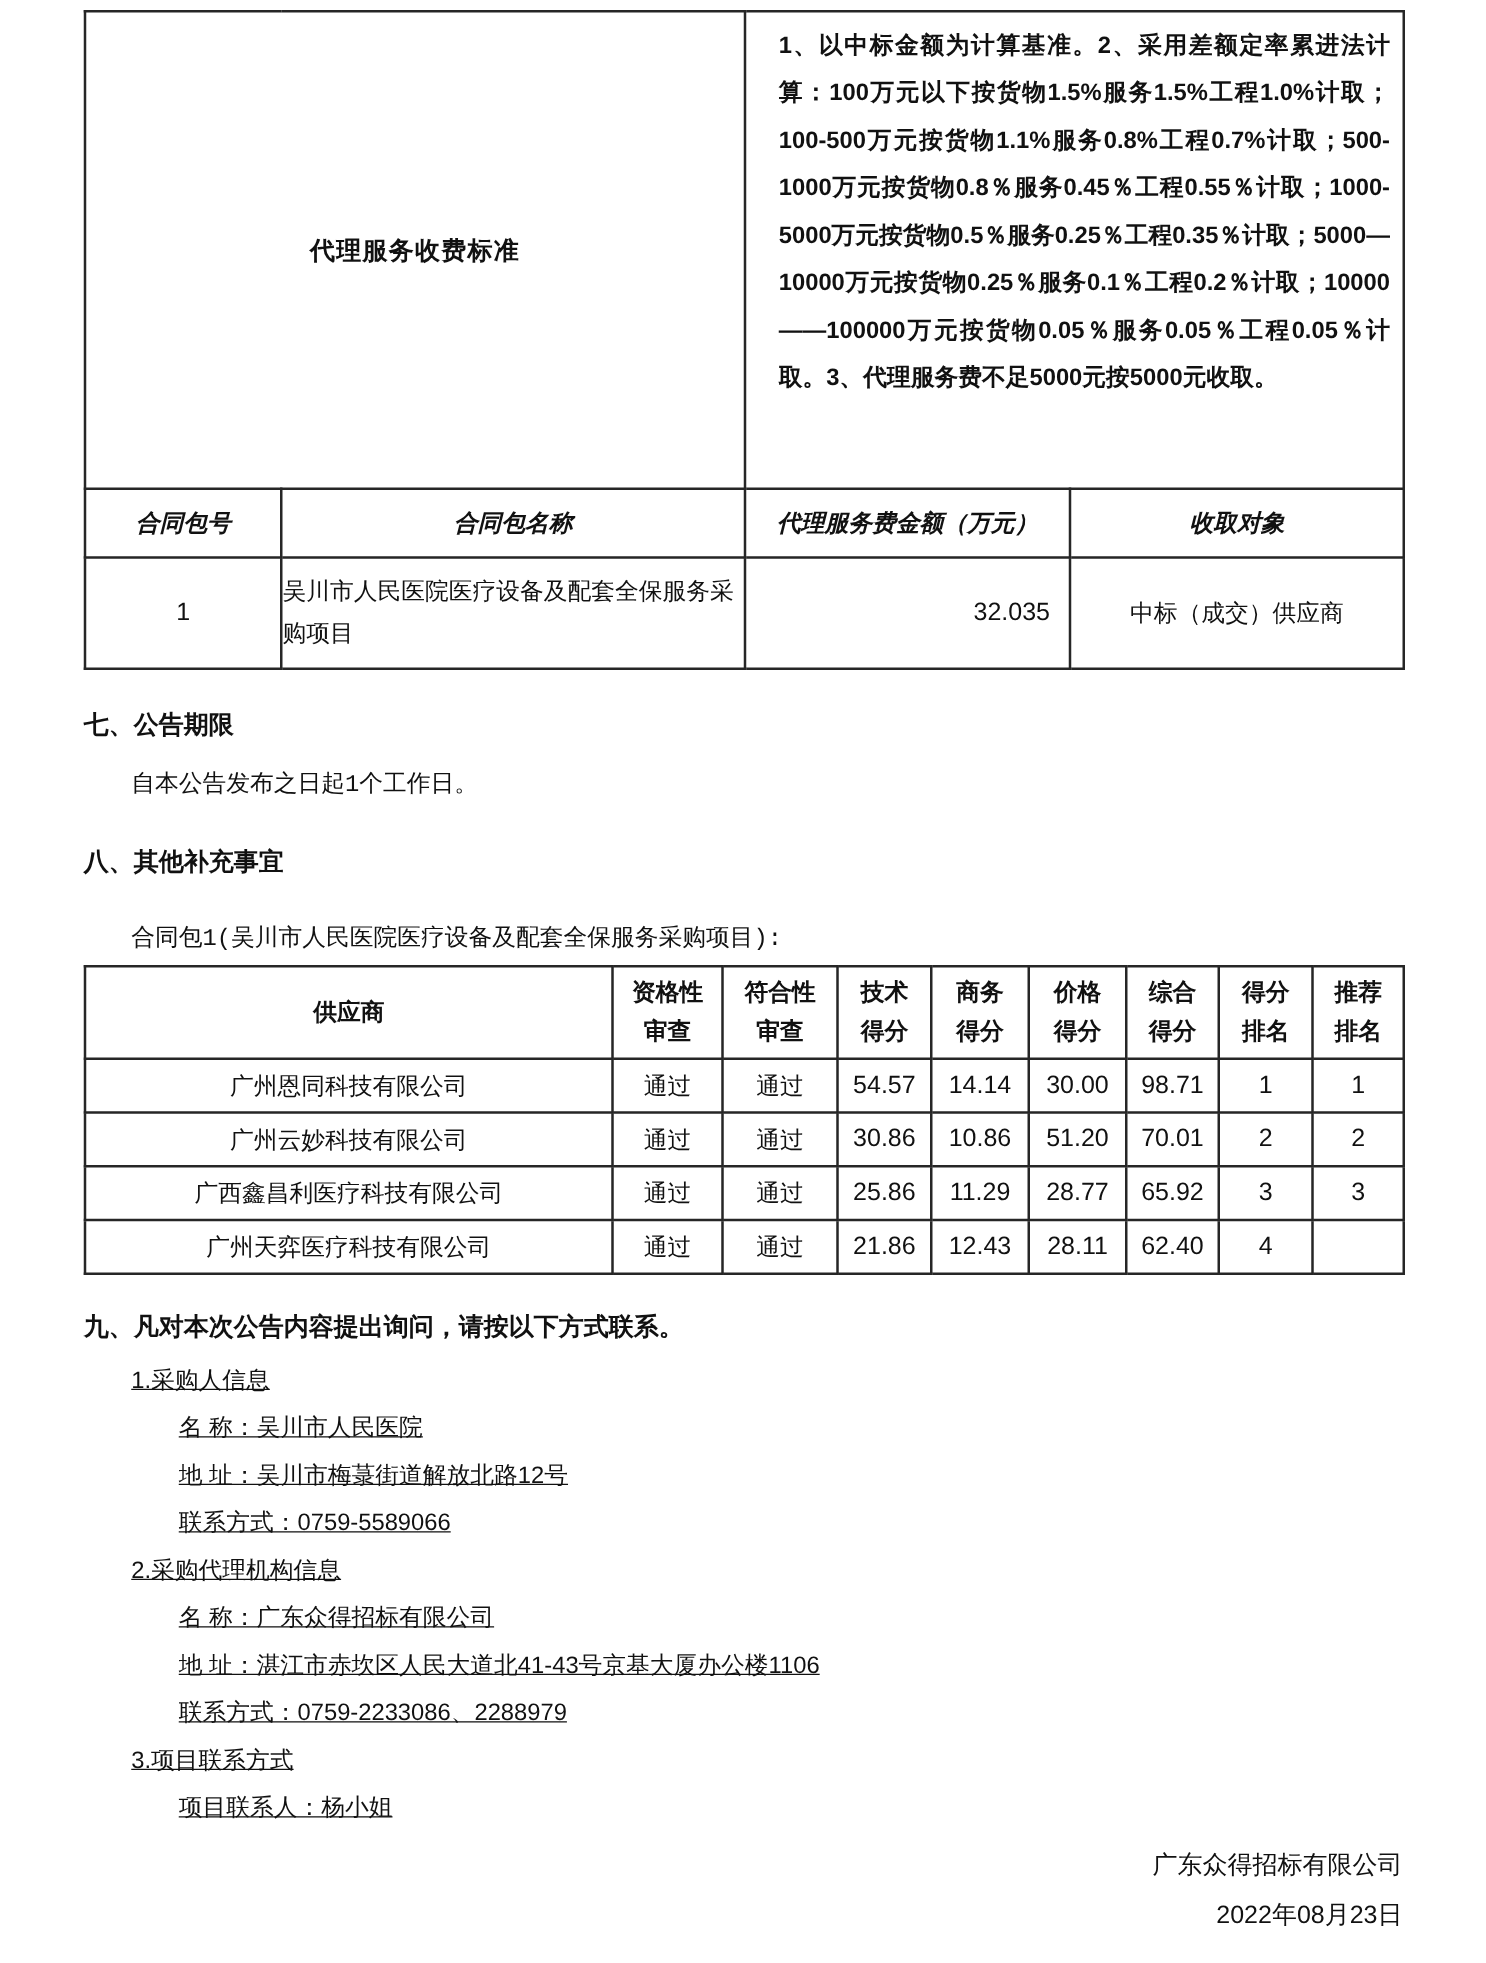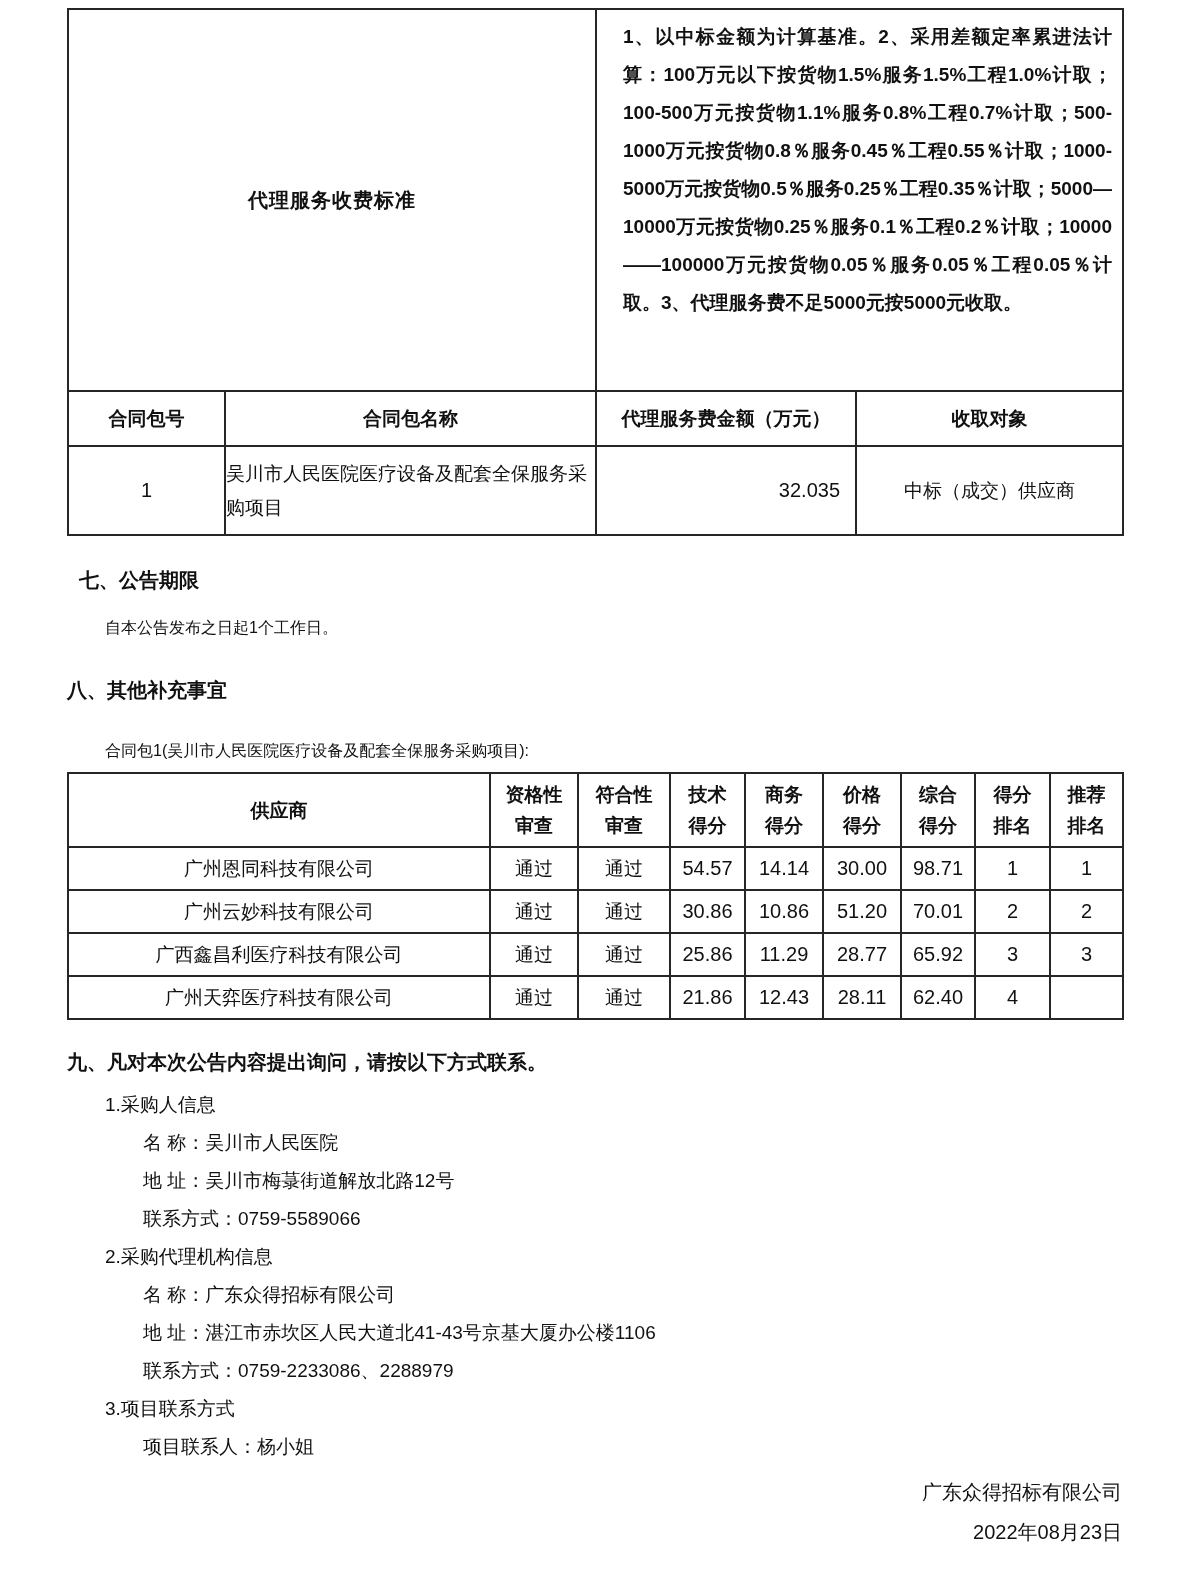--- a/index.html
+++ b/index.html
@@ -45,20 +45,21 @@
     font-size: 19px;
     line-height: 38px;
     text-align: justify;
     padding: 8px 10px 8px 26px;
     vertical-align: top;
   }
   .fee-head th {
     height: 53px;
     font-weight: bold;
     text-align: center;
+    font-style: italic;
   }
   .fee-row td { height: 75px; }
   .cell-center { text-align: center; }
   .pkg-no { font-size: 20px; text-align: center; }
   .pkg-name {
     text-align: left;
     padding: 6px 0;
     line-height: 34px;
   }
   .fee-amount {
@@ -66,26 +67,27 @@
     padding-right: 15px;
     font-size: 20px;
   }
   
   .sec-title {
     font-weight: bold;
     font-size: 20px;
     line-height: 24px;
     margin: 0;
   }
-  .mt-sec7   { margin-top: 32px; margin-left: 12px; }
+  .mt-sec7   { margin-top: 32px; }
   .body-line {
-    font-size: 16px;
+    font-size: 19px;
     line-height: 24px;
     margin: 24px 0 0 0;
     padding-left: 38px;
+    font-family: Liberation Mono, monospace;
   }
   .mt-sec8   { margin-top: 38px; }
   .mt-intro  { margin-top: 37px; }
   
   .score-table { margin-top: 9px; }
   .score-table th {
     height: 72px;
     font-weight: bold;
     text-align: center;
     line-height: 31px;
@@ -96,20 +98,21 @@
     text-align: center;
   }
   .score-num { font-size: 20px; }
   
   .mt-sec9 { margin-top: 30px; }
   .contacts { margin-top: 12px; }
   .contact-line {
     font-size: 19px;
     line-height: 38px;
     margin: 0;
+    text-decoration: underline;
   }
   .indent-1 { padding-left: 38px; }
   .indent-2 { padding-left: 76px; }
   
   .footer {
     margin-top: 6px;
   }
   .footer-line {
     font-size: 20px;
     line-height: 40px;

